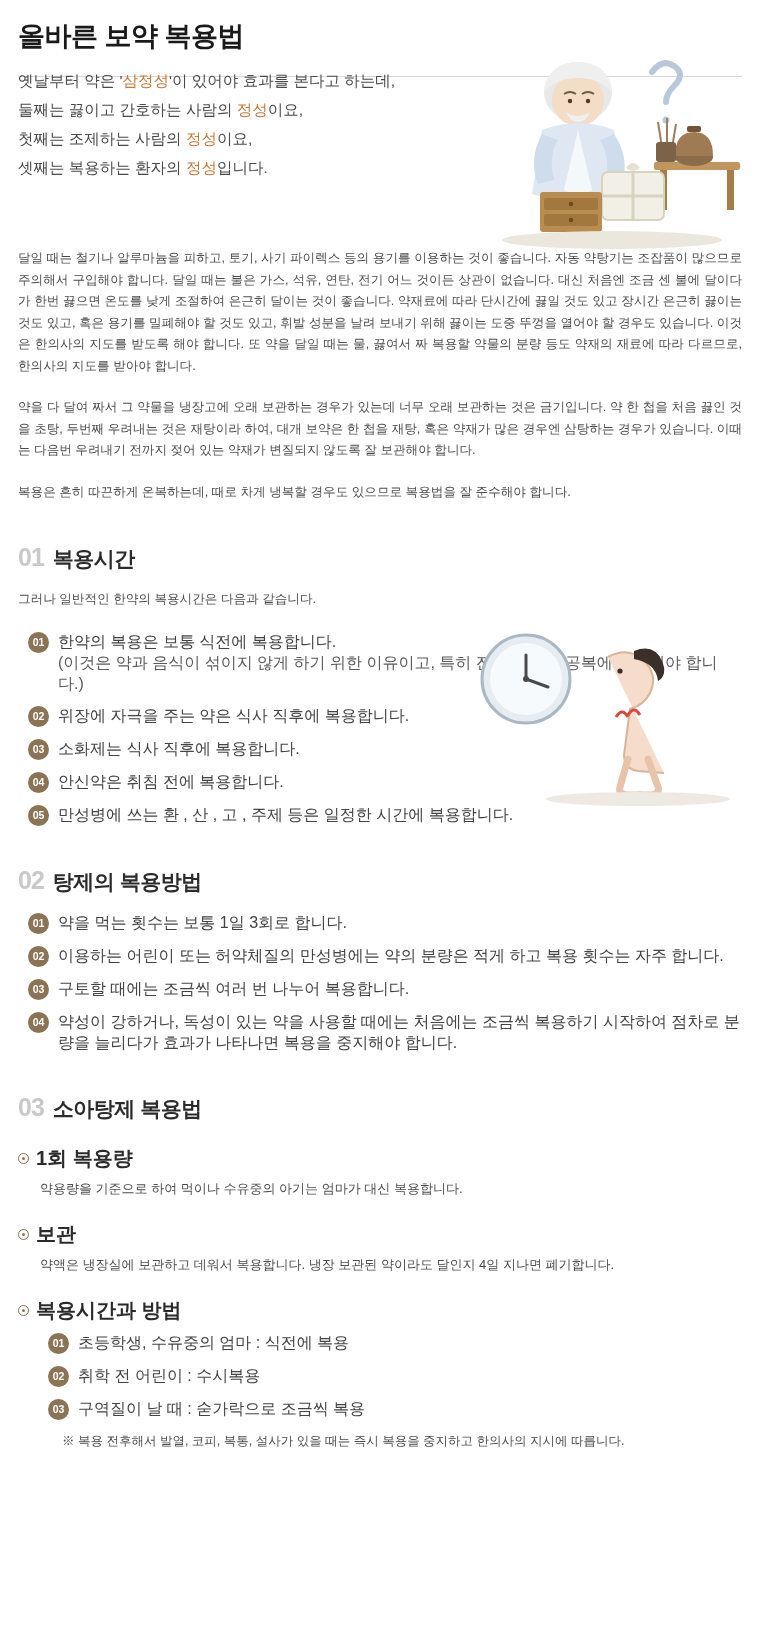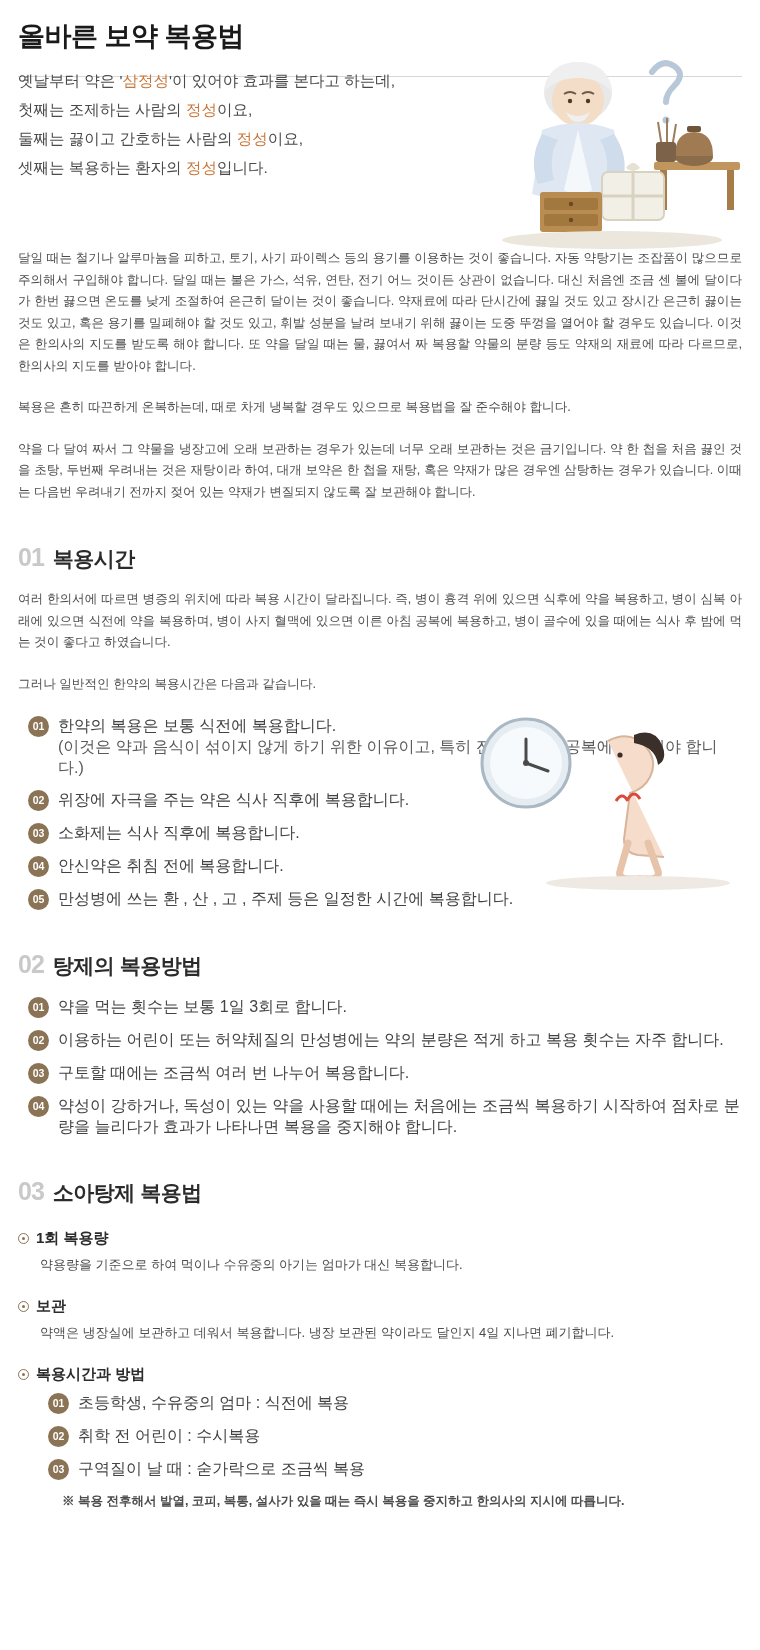--- a/index.html
+++ b/index.html
@@ -128,36 +128,35 @@
     border: 1.5px solid #8b7355;
     position: relative;
   }
   .bullet-dot::after {
     content: "";
     position: absolute; left: 3px; top: 3px;
     width: 3px; height: 3px; border-radius: 50%;
     background: #8b7355;
   }
   .bullet-title {
-    font-size: 15px;
+    font-size: 20px;
     font-weight: bold;
     color: #2b2b2b;
   }
   .bullet-body {
     margin: 0 18px 0 40px;
     font-size: 13px;
     line-height: 21px;
     color: #4c4c4c;
   }
   .note {
     margin: 0 18px 40px 62px;
     font-size: 12.5px;
     line-height: 20px;
     color: #4c4c4c;
-    font-weight: bold;
   }
   .sub-list { margin-left: 48px; margin-top: 8px; }
 
   
   .illus-clock {
     position: absolute;
     right: 22px;
     top: 0;
     width: 280px; height: 180px;
   }
@@ -171,24 +170,24 @@
 
   <div class="doc-title">올바른 보약 복용법</div>
   <div class="title-rule"></div>
 
   <div class="intro-wrap">
     <div class="intro-text">
       <div>
         <span>옛날부터 약은 '</span><span class="hl">삼정성</span><span>'이 있어야 효과를 본다고 하는데,</span>
       </div>
       <div>
+        <span>둘째는 끓이고 간호하는 사람의 </span><span class="hl">정성</span><span>이요,</span>
+      </div>
+      <div>
         <span>첫째는 조제하는 사람의 </span><span class="hl">정성</span><span>이요,</span>
-      </div>
-      <div>
-        <span>둘째는 끓이고 간호하는 사람의 </span><span class="hl">정성</span><span>이요,</span>
       </div>
       <div>
         <span>셋째는 복용하는 환자의 </span><span class="hl">정성</span><span>입니다.</span>
       </div>
     </div>
 
     <svg class="illus-doctor" viewBox="0 0 270 215">
 
       <g fill="none" stroke="#b8c8d8" stroke-width="6" stroke-linecap="round">
         <path d="M170,28 q10,-14 22,-6 q12,8 0,20 q-8,8 -8,16"></path>
@@ -236,28 +235,27 @@
       <rect x="62" y="154" width="54" height="12" rx="2" fill="#a3783f"></rect>
       <rect x="62" y="170" width="54" height="12" rx="2" fill="#a3783f"></rect>
       <circle cx="89" cy="160" r="2.2" fill="#6a4a22"></circle>
       <circle cx="89" cy="176" r="2.2" fill="#6a4a22"></circle>
 
       <ellipse cx="130" cy="196" rx="110" ry="9" fill="#ece7dd"></ellipse>
     </svg>
   </div>
 
   <div class="para first">달일 때는 철기나 알루마늄을 피하고, 토기, 사기 파이렉스 등의 용기를 이용하는 것이 좋습니다. 자동 약탕기는 조잡품이 많으므로 주의해서 구입해야 합니다. 달일 때는 불은 가스, 석유, 연탄, 전기 어느 것이든 상관이 없습니다. 대신 처음엔 조금 센 불에 달이다가 한번 끓으면 온도를 낮게 조절하여 은근히 달이는 것이 좋습니다. 약재료에 따라 단시간에 끓일 것도 있고 장시간 은근히 끓이는 것도 있고, 혹은 용기를 밀폐해야 할 것도 있고, 휘발 성분을 날려 보내기 위해 끓이는 도중 뚜껑을 열어야 할 경우도 있습니다. 이것은 한의사의 지도를 받도록 해야 합니다. 또 약을 달일 때는 물, 끓여서 짜 복용할 약물의 분량 등도 약재의 재료에 따라 다르므로, 한의사의 지도를 받아야 합니다.</div>
+  <div class="para">약을 다 달여 짜서 그 약물을 냉장고에 오래 보관하는 경우가 있는데 너무 오래 보관하는 것은 금기입니다. 약 한 첩을 처음 끓인 것을 초탕, 두번째 우려내는 것은 재탕이라 하여, 대개 보약은 한 첩을 재탕, 혹은 약재가 많은 경우엔 삼탕하는 경우가 있습니다. 이때는 다음번 우려내기 전까지 젖어 있는 약재가 변질되지 않도록 잘 보관해야 합니다.</div>
   <div class="para">복용은 흔히 따끈하게 온복하는데, 때로 차게 냉복할 경우도 있으므로 복용법을 잘 준수해야 합니다.</div>
-  <div class="para">약을 다 달여 짜서 그 약물을 냉장고에 오래 보관하는 경우가 있는데 너무 오래 보관하는 것은 금기입니다. 약 한 첩을 처음 끓인 것을 초탕, 두번째 우려내는 것은 재탕이라 하여, 대개 보약은 한 첩을 재탕, 혹은 약재가 많은 경우엔 삼탕하는 경우가 있습니다. 이때는 다음번 우려내기 전까지 젖어 있는 약재가 변질되지 않도록 잘 보관해야 합니다.</div>
 
   <div class="section-head">
     <span class="section-num">01</span>
     <span class="section-title">복용시간</span>
   </div>
-  <div class="para">여러 한의서에 따르면 병증의 위치에 따라 복용 시간이 달라집니다. 즉, 병이 흉격 위에 있으면 식후에 약을 복용하고, 병이 심복 아래에 있으면 식전에 약을 복용하며, 병이 사지 혈맥에 있으면 이른 아침 공복에 복용하고, 병이 골수에 있을 때에는 식사 후 밤에 먹는 것이 좋다고 하였습니다.</div>
   <div class="para">그러나 일반적인 한약의 복용시간은 다음과 같습니다.</div>
 
   <div class="rel-block">
     <div class="num-list">
       <div class="num-item">
         <span class="badge">01</span>
         <span class="num-text">
           <span>한약의 복용은 보통 식전에 복용합니다.</span>
           <span class="sub">(이것은 약과 음식이 섞이지 않게 하기 위한 이유이고, 특히 진한 보약은 공복에 복용해야 합니다.)</span>
         </span>

